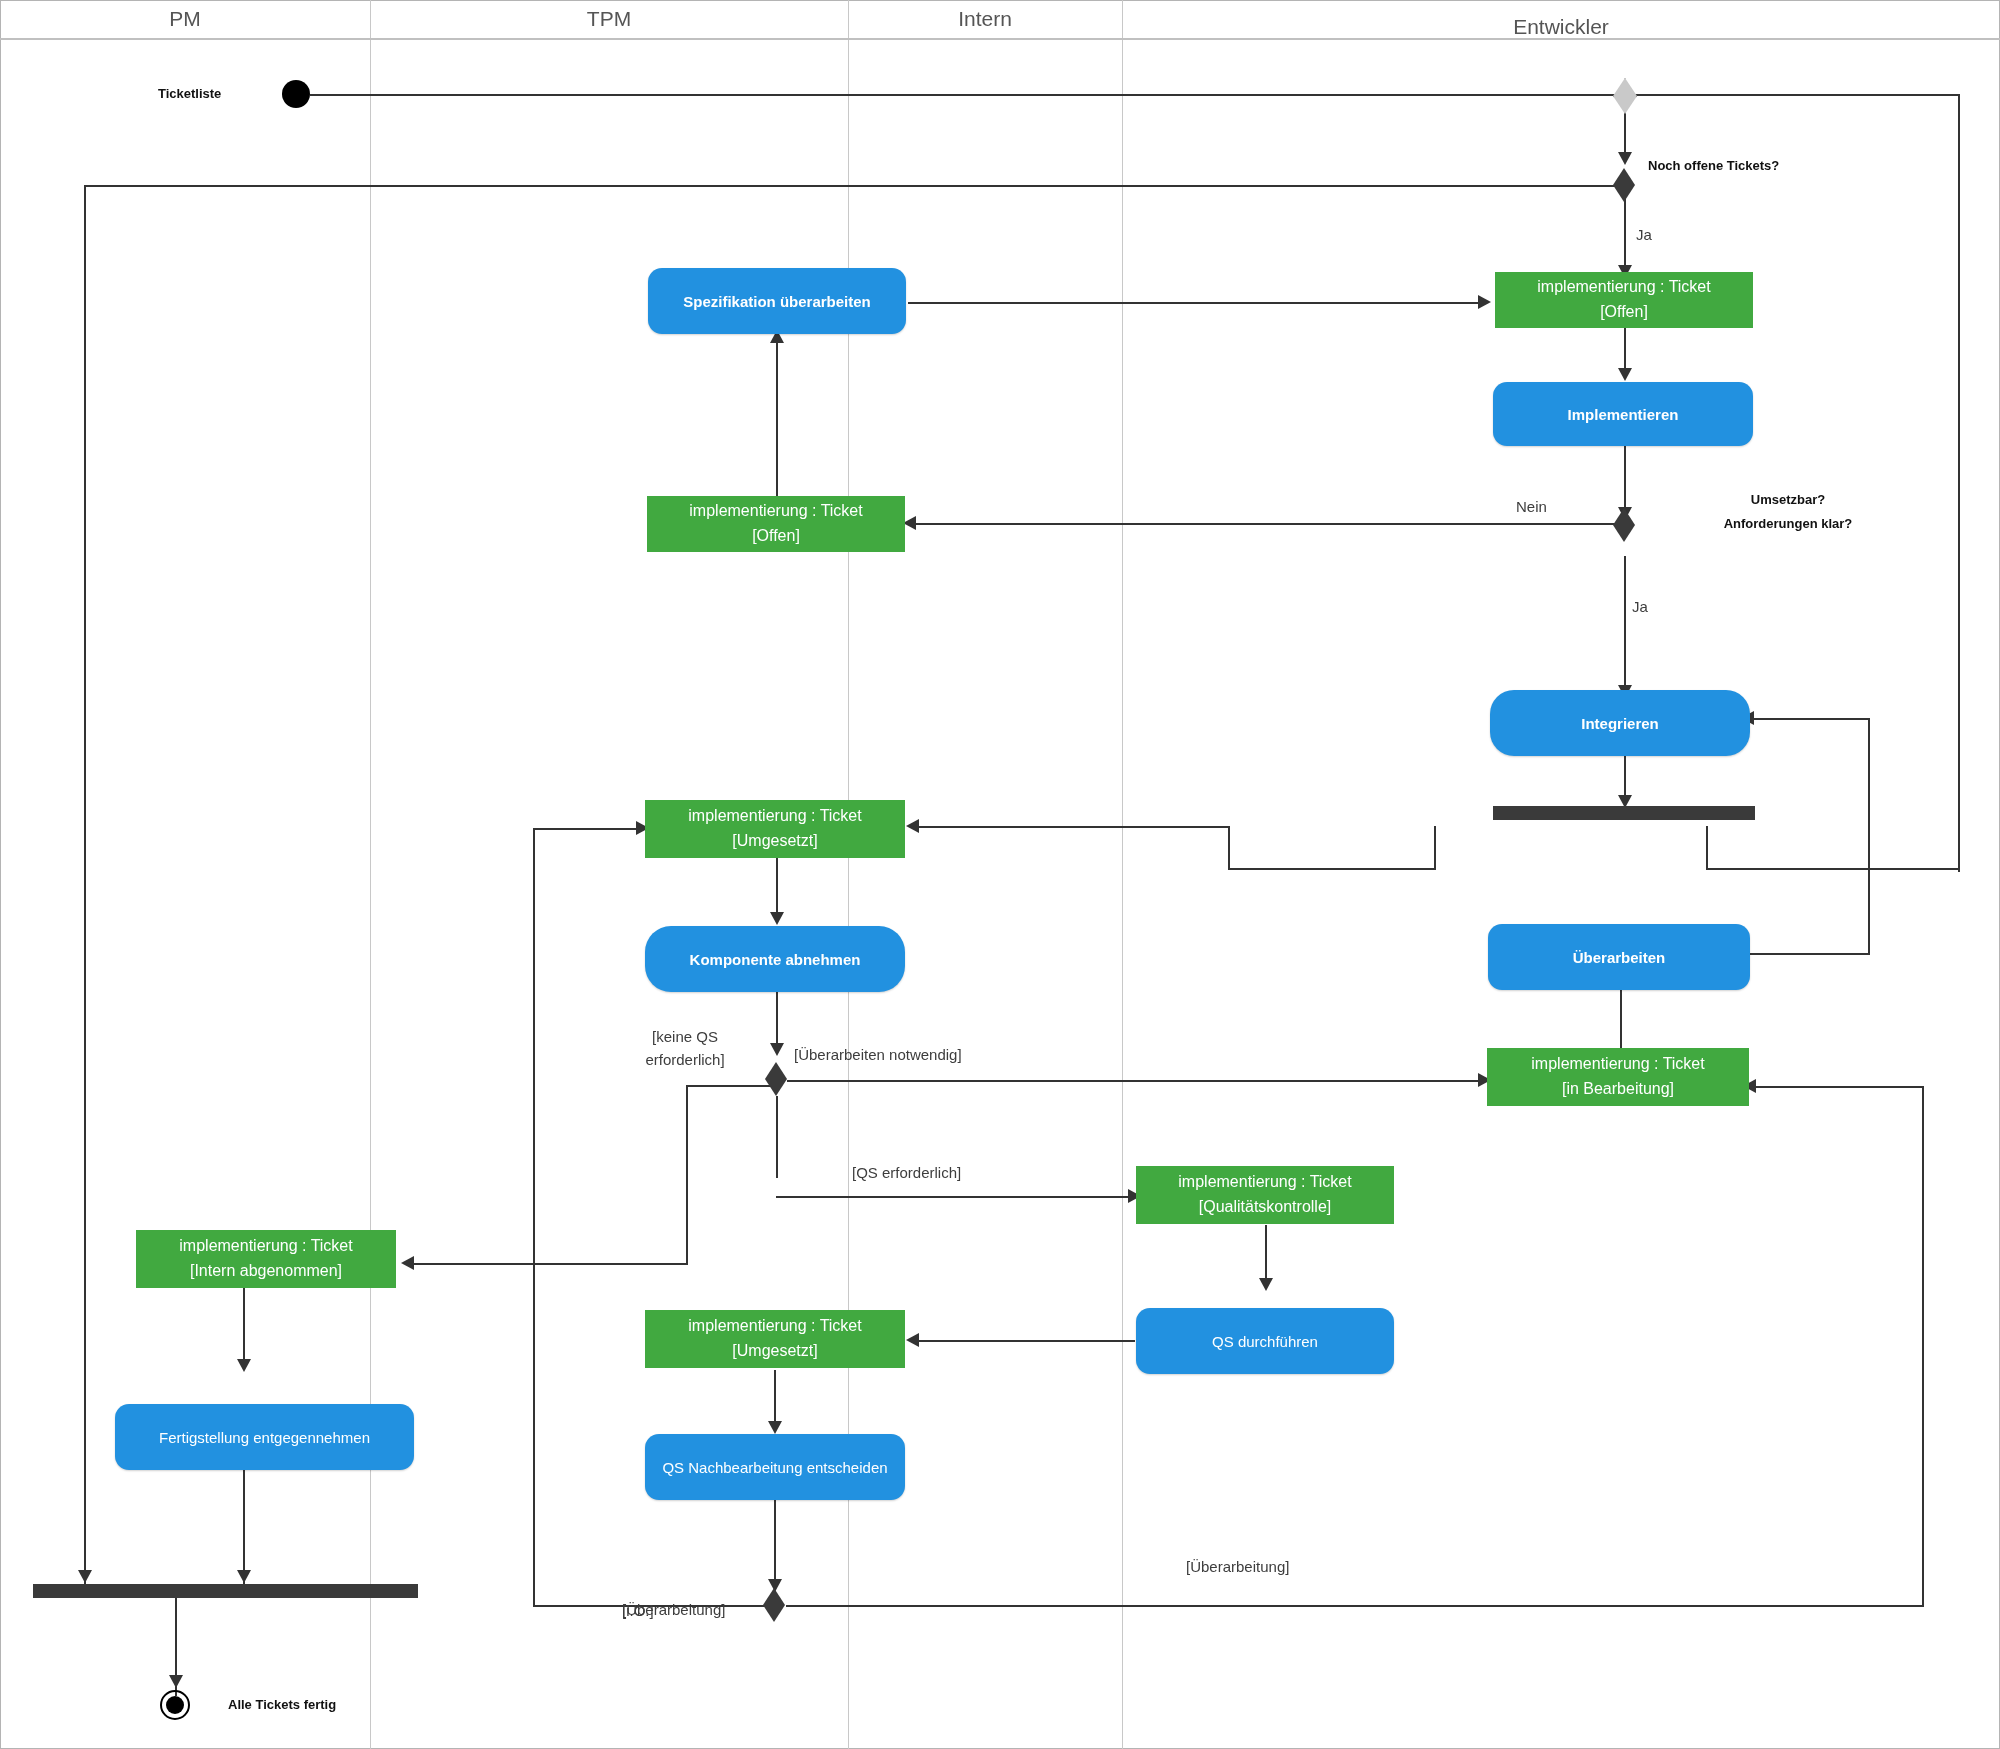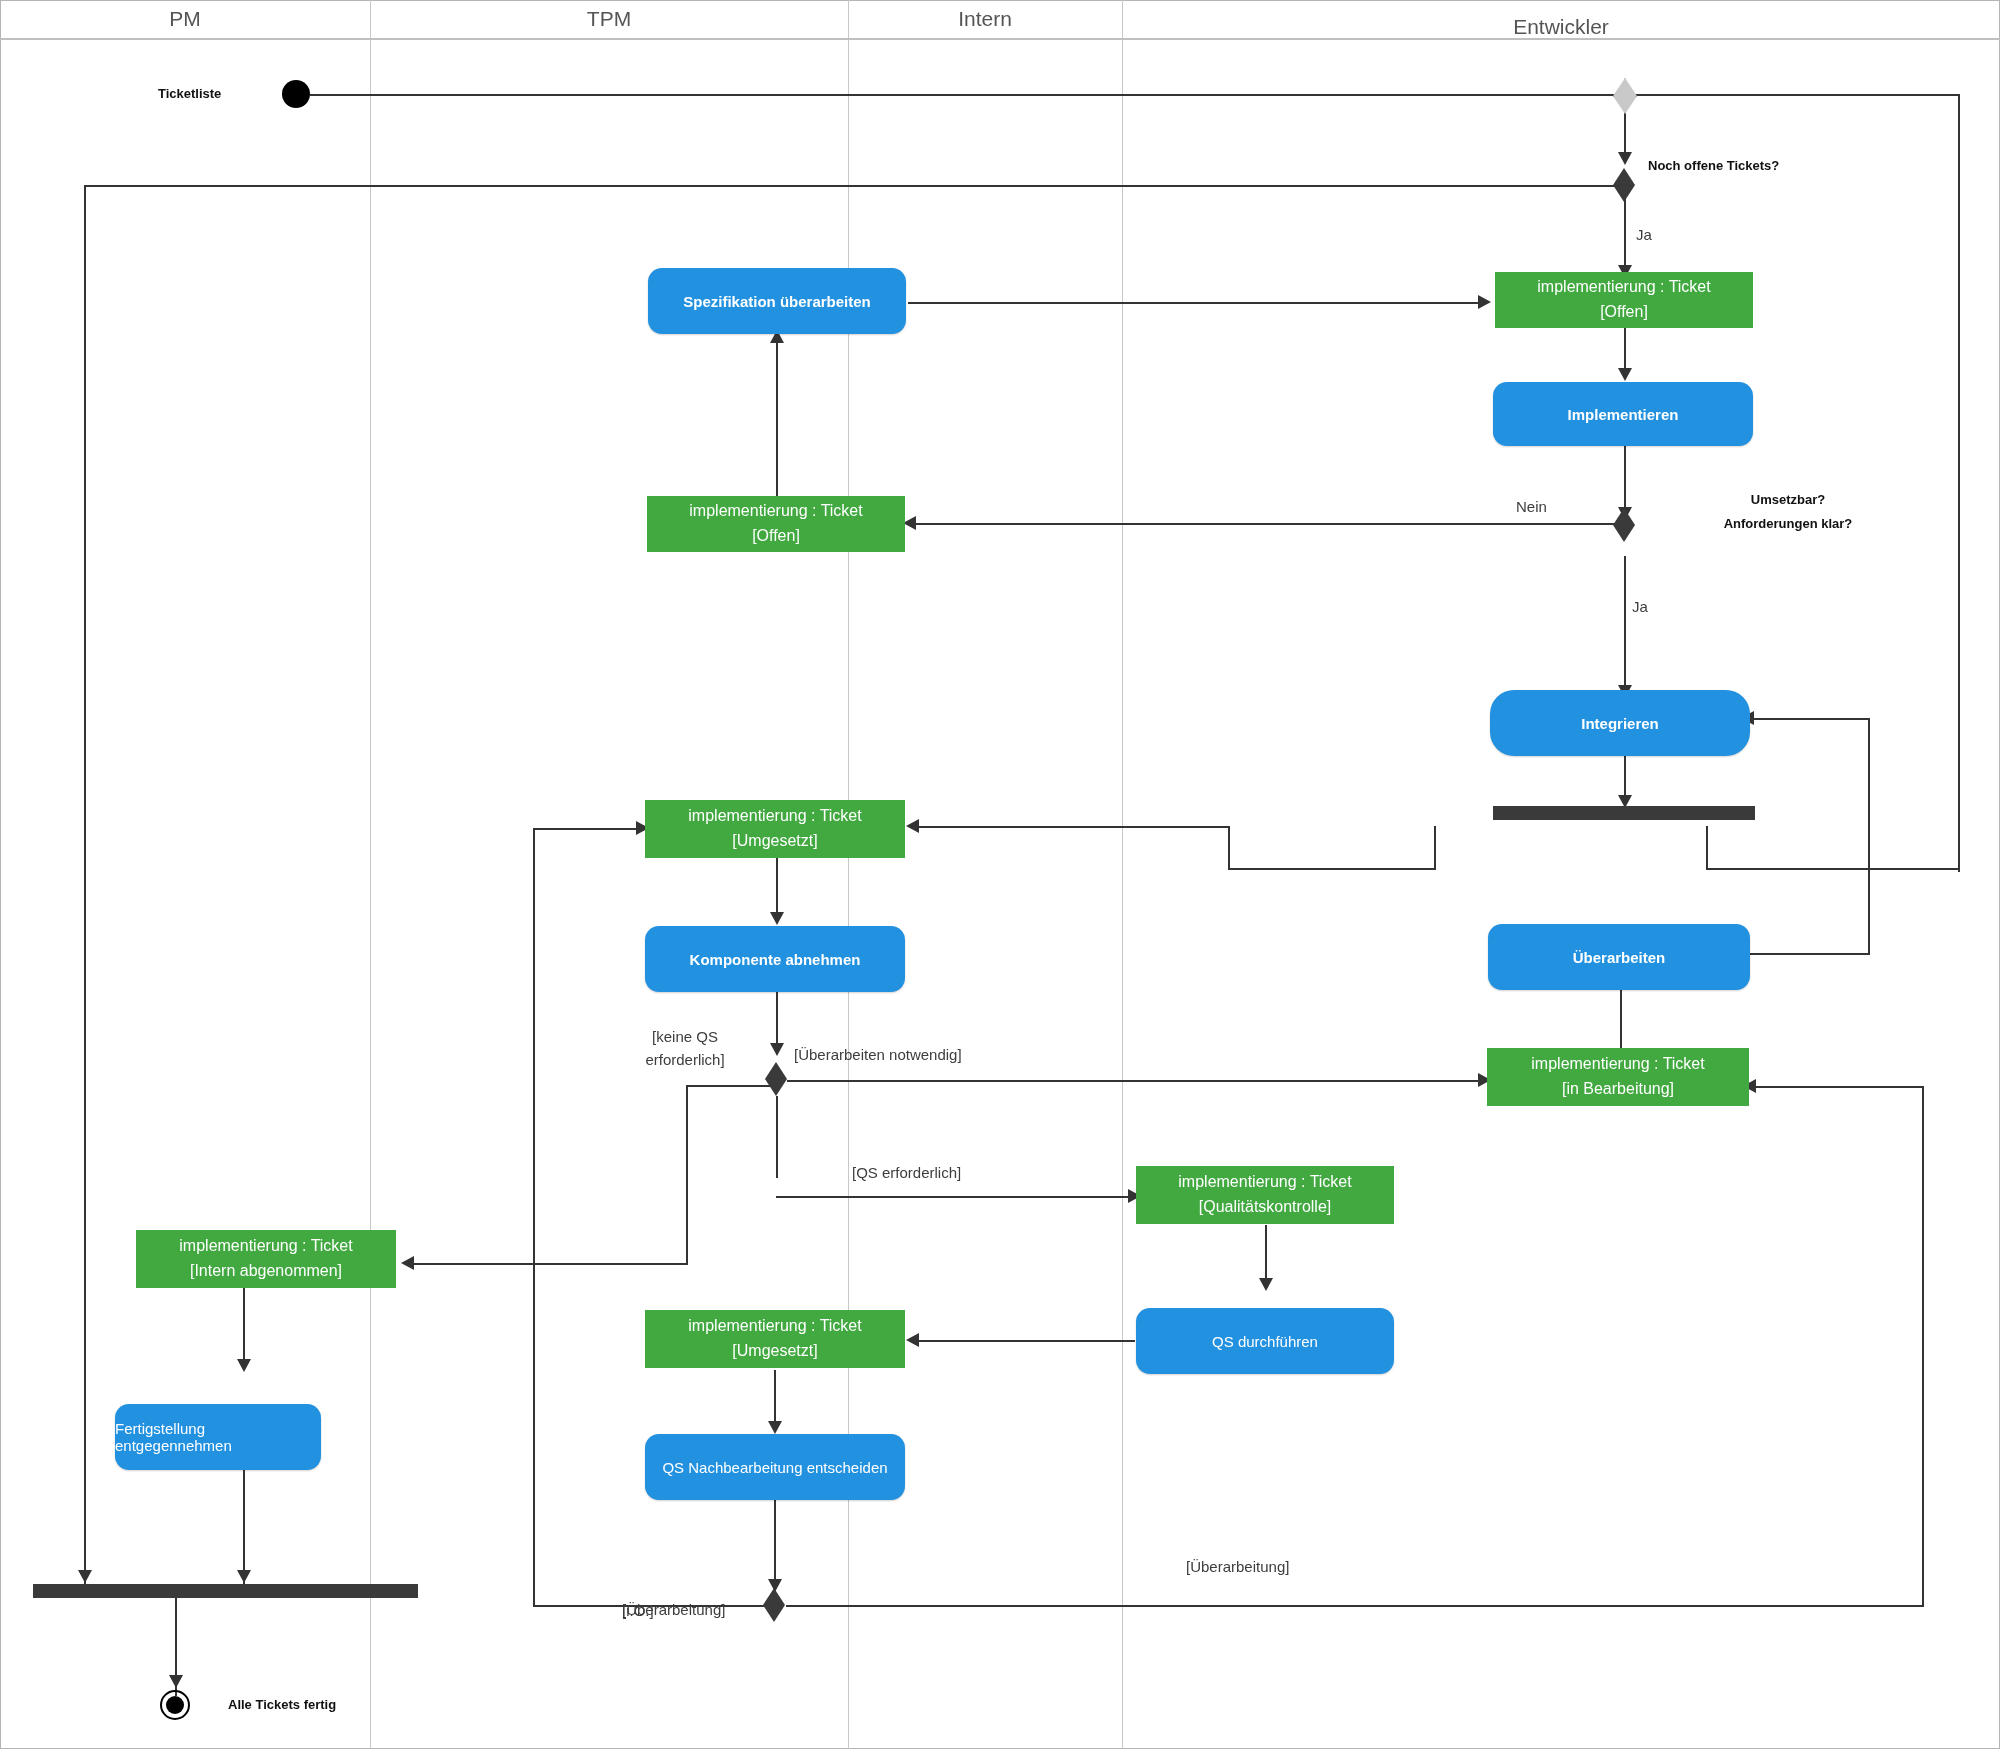--- a/index.html
+++ b/index.html
@@ -208,21 +208,21 @@
   <div class="obj" style="left:1487px;top:1048px;width:262px;height:58px;">
     <span>implementierung : Ticket</span>
     <span class="l2">[in Bearbeitung]</span>
   </div>
 
   <div class="obj" style="left:645px;top:800px;width:260px;height:58px;">
     <span>implementierung : Ticket</span>
     <span class="l2">[Umgesetzt]</span>
   </div>
 
-  <div class="act bold" style="left:645px;top:926px;width:260px;height:66px;">Komponente abnehmen</div>
+  <div class="act bold" style="left:645px;top:926px;width:260px;height:66px;border-radius:26px;">Komponente abnehmen</div>
 
   <div class="dec" style="left:765px;top:1062px;"></div>
   <div class="lbl c" style="left:620px;top:1028px;width:130px;">[keine QS</div>
   <div class="lbl c" style="left:620px;top:1051px;width:130px;">erforderlich]</div>
   <div class="lbl" style="left:794px;top:1046px;">[Überarbeiten notwendig]</div>
   <div class="lbl" style="left:852px;top:1164px;">[QS erforderlich]</div>
 
   <div class="obj" style="left:1136px;top:1166px;width:258px;height:58px;">
     <span>implementierung : Ticket</span>
     <span class="l2">[Qualitätskontrolle]</span>
@@ -243,21 +243,21 @@
 
   <div class="lbl" style="left:1186px;top:1558px;">[Überarbeitung]</div>
 
   <div class="lbl" style="left:622px;top:1602px;">[i.O.]</div>
 
   <div class="obj" style="left:136px;top:1230px;width:260px;height:58px;">
     <span>implementierung : Ticket</span>
     <span class="l2">[Intern abgenommen]</span>
   </div>
 
-  <div class="act" style="left:115px;top:1404px;width:206px;height:66px;">Fertigstellung entgegennehmen</div>
+  <div class="act" style="left:115px;top:1404px;width:299px;height:66px;">Fertigstellung entgegennehmen</div>
 
   <div class="bar" style="left:33px;top:1584px;width:385px;"></div>
 
   <div class="end-node" style="left:160px;top:1690px;">
       <i></i>
     </div>
   <div class="lbl b" style="left:228px;top:1697px;">Alle Tickets fertig</div>
 
 </div>
 

